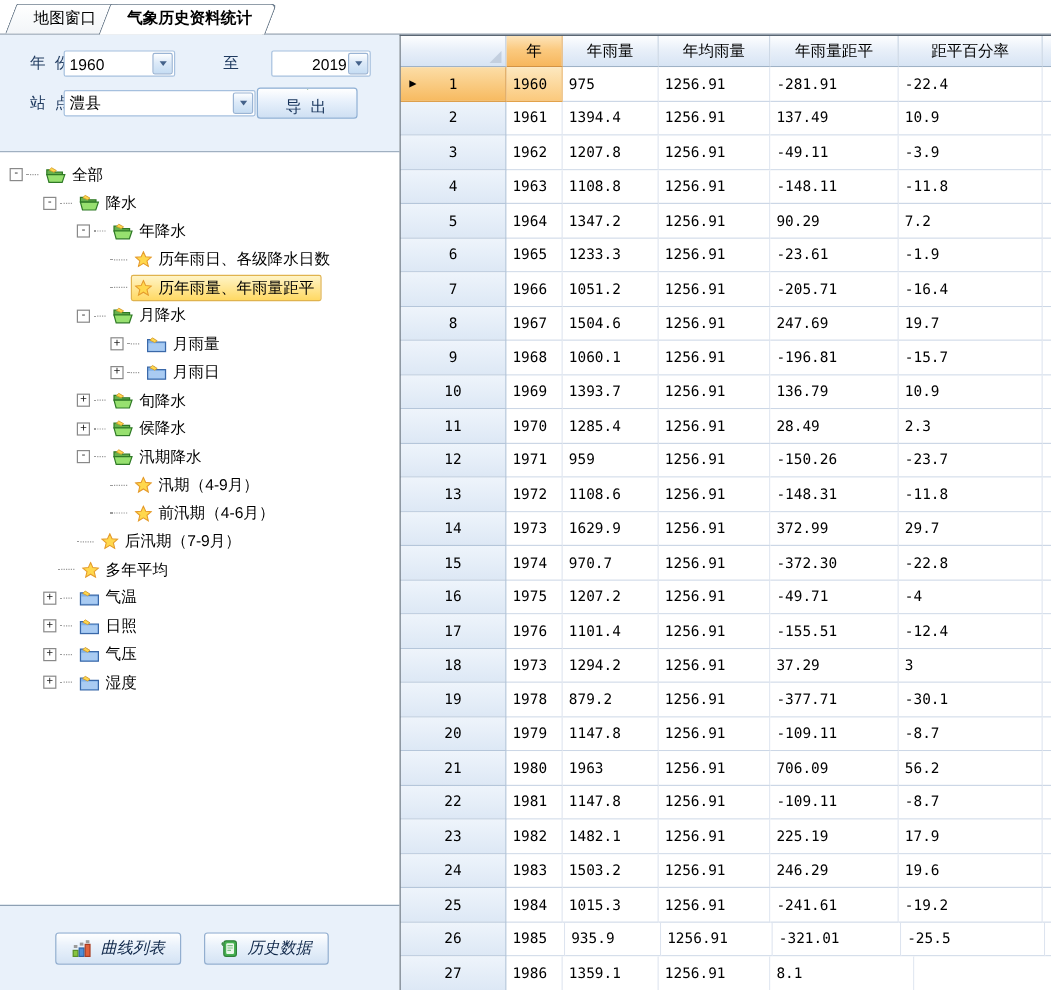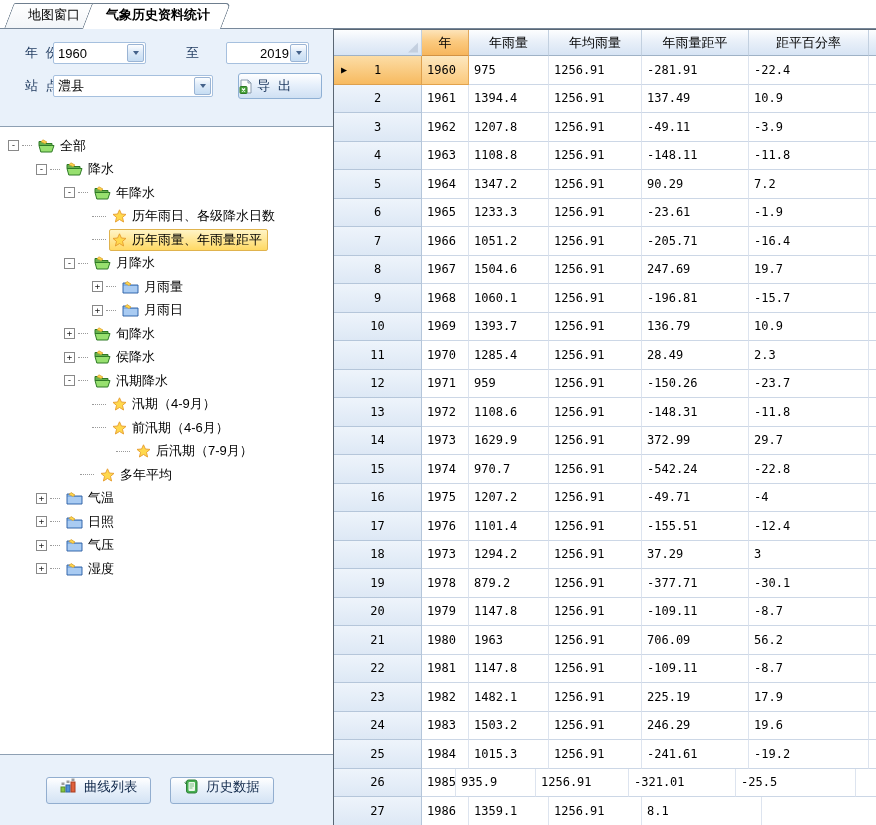--- a/index.html
+++ b/index.html
@@ -28,39 +28,39 @@
     display:flex; align-items:center; }
   .combo .val { flex:1; padding-left:4px; overflow:hidden; white-space:nowrap; }
   .combo .arrow-btn { width:17px; height:18px; margin:1px; border:1px solid #9ab4d4; border-radius:2px;
     background:linear-gradient(#fdfeff,#ddeaf8 45%,#c6ddf3); display:flex; align-items:center; justify-content:center; }
   .combo .arrow-btn i { width:0; height:0; border-left:3.5px solid transparent; border-right:3.5px solid transparent;
     border-top:4px solid #44628a; }
   .combo.c1 { width:93px; margin-left:-4px; }
   .lbl-to { margin-left:40px; color:#1f3a5f; }
   .combo.c2 { width:83px; margin-left:27px;text-align:right; }
   .combo.c3 { width:160px; margin-left:-4px; }
-  .btn-export { width:84px; height:26px; margin-left:25px; border:1px solid #8fb0d4; border-radius:3px;
+  .btn-export { width:84px; height:26px; margin-left:1px; border:1px solid #8fb0d4; border-radius:3px;
     background:linear-gradient(#ffffff,#e7f0fb 45%,#cfe0f3); display:flex; align-items:center;
-    gap:5px; color:#17335a; letter-spacing:2px; cursor:default; }
+    justify-content:center; gap:5px; color:#17335a; letter-spacing:2px; cursor:default;flex-direction:column; }
 
   .tree { flex:1; background:#fff; overflow:hidden; padding-top:7px; }
   .tree-row { height:23.5px; display:flex; align-items:center; white-space:nowrap; }
   .expander { width:11px; height:11px; flex:0 0 11px; border:1px solid #898989; background:#fff;
     display:flex; align-items:center; justify-content:center; margin-right:3px;
     font:9px/9px "DejaVu Sans Mono",monospace; color:#222; }
   .stub { width:10px; flex:0 0 10px; border-top:1px dotted #9a9a9a; margin-right:3px; }
   .node { display:flex; align-items:center; gap:5px; padding:1px 5px 1px 2px; border:1px solid transparent; border-radius:2px; }
   .node.selected { background:linear-gradient(#fff4c6,#ffd964); border:1px solid #e0b34e; }
   .node svg { display:block; }
 
   .bottombar { height:71px; background:#e9f1fa; border-top:1px solid #8ea0b3;
     display:flex; align-items:center; }
   .panel-btn { height:27px; border:1px solid #92aecf; border-radius:3px; padding:0 13px;
-    background:linear-gradient(#ffffff,#eaf2fb 40%,#d4e3f4); display:flex; align-items:flex-start; gap:7px;
-    color:#10284a; cursor:default; }
+    background:linear-gradient(#ffffff,#eaf2fb 40%,#d4e3f4); display:flex; align-items:center; gap:7px;
+    color:#10284a; cursor:default;font-style:italic; }
   .panel-btn.b1 { margin-left:46px; }
   .panel-btn.b2 { margin-left:19px; }
 
   
   .grid { position:absolute; left:333px; top:29px; right:0; bottom:0; background:#fff;
     border-left:1px solid #5a6673; border-top:1px solid #5a6673; }
   .g-header { display:flex; height:26px; }
   .h-cell { display:flex; align-items:center; justify-content:center;
     background:linear-gradient(#fdfeff,#e9f0f9 45%,#d7e4f4);
     border-right:1px solid #c2d0e0; border-bottom:1px solid #9fb2c6; font-size:13px; }
@@ -269,30 +269,30 @@
       </div>
       <div class="tree-row" style="padding-left: 92px;">
         <span class="stub" style="width:14px;flex-basis:14px"></span>
         <span class="node">
           <svg width="15" height="14" viewBox="0 0 15 14">
             <path d="M7.5 0.8 L9.4 5 L14 5.4 L10.5 8.4 L11.6 13 L7.5 10.5 L3.4 13 L4.5 8.4 L1 5.4 L5.6 5 Z" fill="#ffd84d" stroke="#e59b2c" stroke-width="0.9"></path>
           </svg>
           <span>前汛期（4-6月）</span>
         </span>
       </div>
-      <div class="tree-row" style="padding-left: 116px; align-items: center;">
+      <div class="tree-row" style="padding-left: 64px; align-items: center;">
         <span class="stub" style="width:14px;flex-basis:14px"></span>
         <span class="node">
           <svg width="15" height="14" viewBox="0 0 15 14">
             <path d="M7.5 0.8 L9.4 5 L14 5.4 L10.5 8.4 L11.6 13 L7.5 10.5 L3.4 13 L4.5 8.4 L1 5.4 L5.6 5 Z" fill="#ffd84d" stroke="#e59b2c" stroke-width="0.9"></path>
           </svg>
           <span>后汛期（7-9月）</span>
         </span>
       </div>
-      <div class="tree-row" style="padding-left: 80px;">
+      <div class="tree-row" style="padding-left: 48px;">
         <span class="stub" style="width:14px;flex-basis:14px"></span>
         <span class="node">
           <svg width="15" height="14" viewBox="0 0 15 14">
             <path d="M7.5 0.8 L9.4 5 L14 5.4 L10.5 8.4 L11.6 13 L7.5 10.5 L3.4 13 L4.5 8.4 L1 5.4 L5.6 5 Z" fill="#ffd84d" stroke="#e59b2c" stroke-width="0.9"></path>
           </svg>
           <span>多年平均</span>
         </span>
       </div>
       <div class="tree-row" style="padding-left: 36px;">
         <span class="expander">+</span>
@@ -536,21 +536,21 @@
         <div class="c d-cell" style="width:120px">29.7</div>
         <div class="c d-fill"></div>
       </div>
       <div class="g-row">
         <div class="c rowhead">
           <span>15</span>
         </div>
         <div class="c d-cell" style="width:47px">1974</div>
         <div class="c d-cell" style="width:80px">970.7</div>
         <div class="c d-cell" style="width:93px">1256.91</div>
-        <div class="c d-cell" style="width:107px">-542.24</div>
+        <div class="c d-cell" style="width:107px">-372.30</div>
         <div class="c d-cell" style="width:120px">-22.8</div>
         <div class="c d-fill"></div>
       </div>
       <div class="g-row">
         <div class="c rowhead">
           <span>16</span>
         </div>
         <div class="c d-cell" style="width:47px">1975</div>
         <div class="c d-cell" style="width:80px">1207.2</div>
         <div class="c d-cell" style="width:93px">1256.91</div>
@@ -654,21 +654,21 @@
         <div class="c d-cell" style="width:80px">1015.3</div>
         <div class="c d-cell" style="width:93px">1256.91</div>
         <div class="c d-cell" style="width:107px">-241.61</div>
         <div class="c d-cell" style="width:120px">-19.2</div>
         <div class="c d-fill"></div>
       </div>
       <div class="g-row">
         <div class="c rowhead">
           <span>26</span>
         </div>
-        <div class="c d-cell" style="width:34px">1985</div>
+        <div class="c d-cell" style="width:49px">1985</div>
         <div class="c d-cell" style="width:80px">935.9</div>
         <div class="c d-cell" style="width:93px">1256.91</div>
         <div class="c d-cell" style="width:107px">-321.01</div>
         <div class="c d-cell" style="width:120px">-25.5</div>
         <div class="c d-fill"></div>
       </div>
       <div class="g-row">
         <div class="c rowhead">
           <span>27</span>
         </div>

